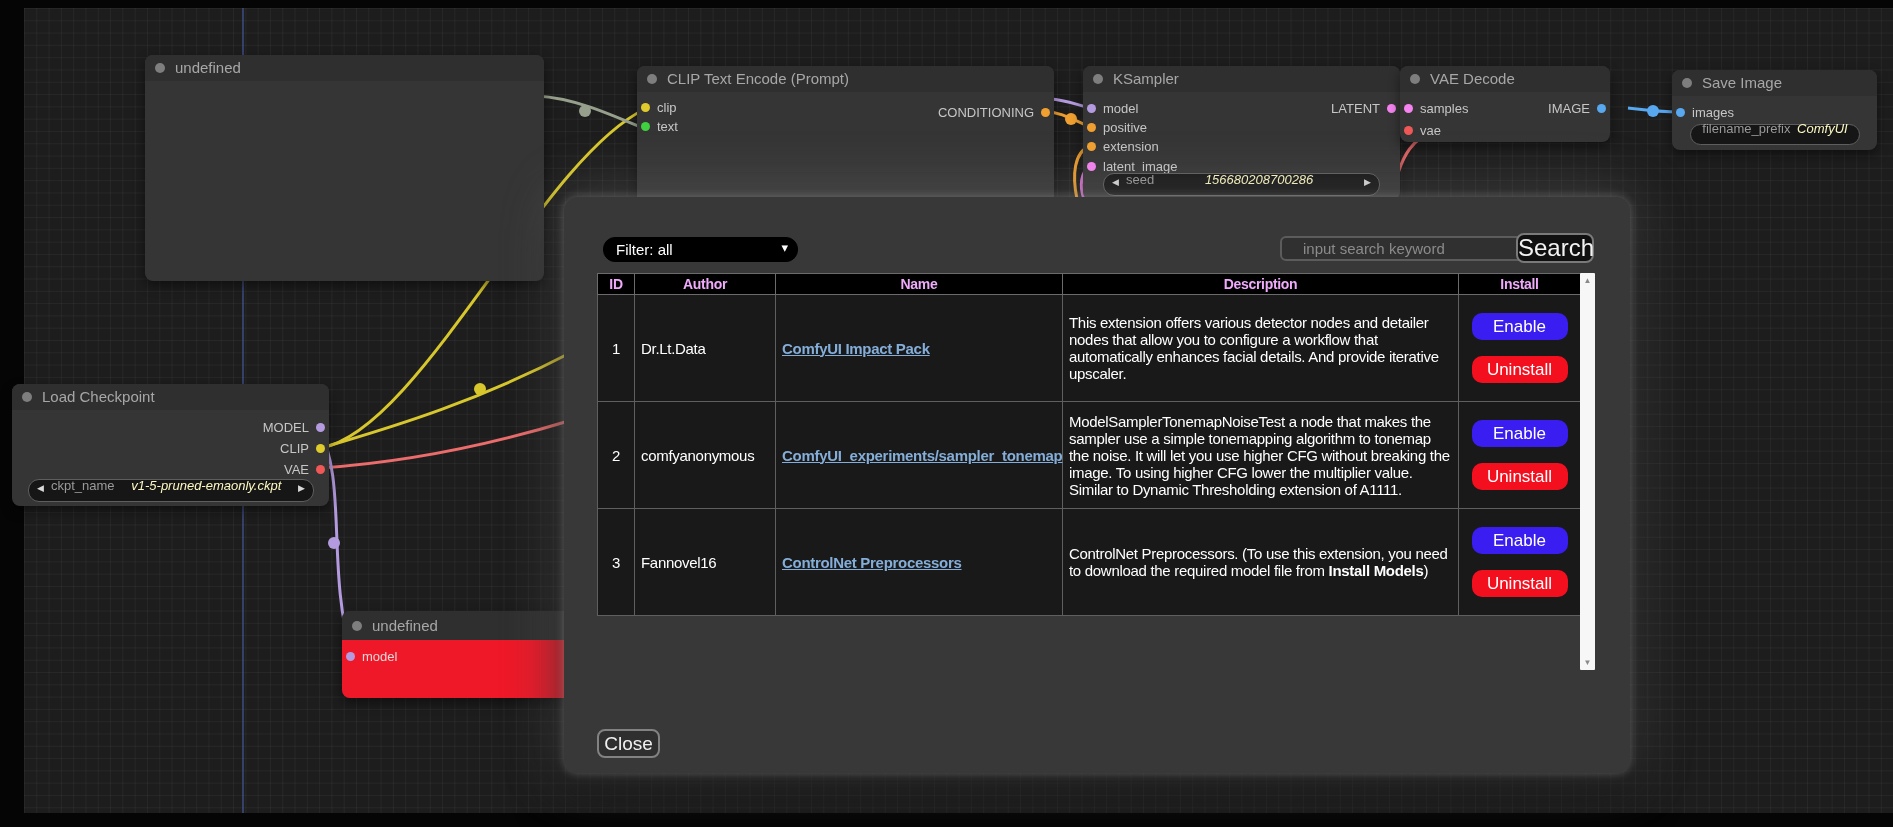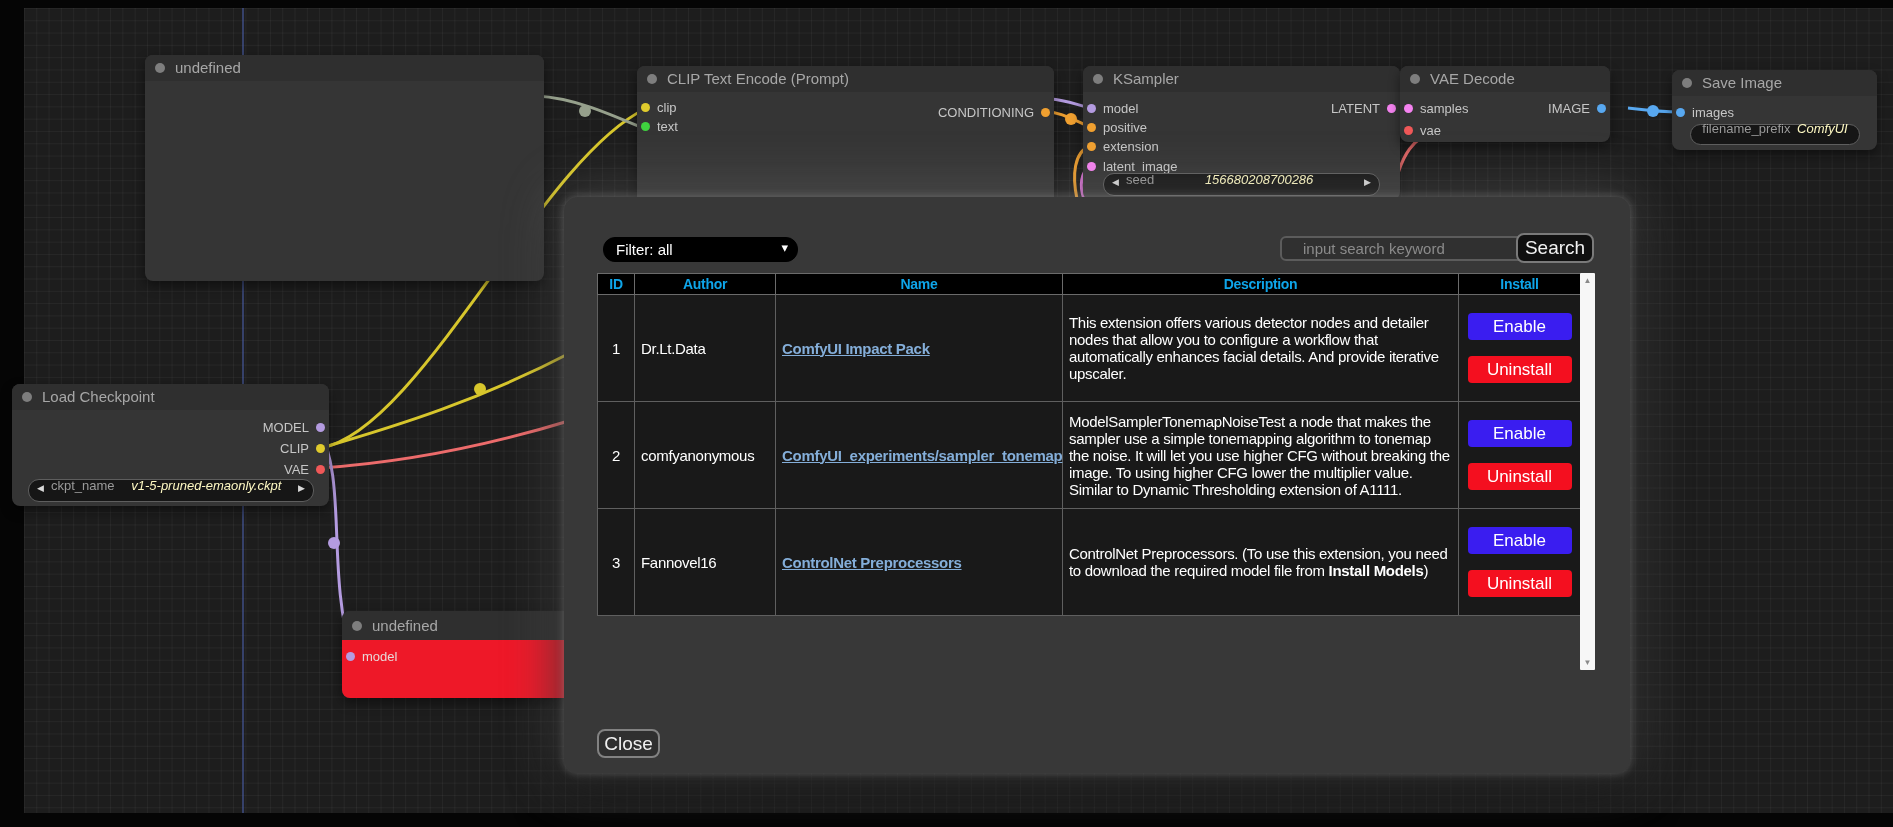--- a/index.html
+++ b/index.html
@@ -40,34 +40,34 @@
      box-shadow:0 0 55px 10px rgba(190,190,190,0.22),0 0 10px rgba(255,255,255,0.25),0 22px 50px rgba(0,0,0,0.75);}
   .select-wrap{position:absolute;left:39px;top:40px;width:195px;height:25px;}
   .filter-select{width:100%;height:100%;background:#000;color:#fff;border:1px solid #000;border-radius:12px;
      font-size:15px;padding:0 12px;font-family:"Liberation Sans",sans-serif;-webkit-appearance:none;appearance:none;}
   .select-chevron{position:absolute;right:10px;top:3px;color:#fff;font-size:13px;pointer-events:none;}
   #search-input{position:absolute;left:716px;top:39px;width:207px;height:21px;background:#303030;
      border:2px solid #5c5c5c;border-radius:6px;color:#ddd;font-size:15px;padding:0 21px;
      font-family:"Liberation Sans",sans-serif;}
   #search-input::placeholder{color:#8b8b8b;}
   #search-btn{position:absolute;left:952px;top:36px;width:78px;height:30px;background:#101010;
-     border:2px solid #7a7a7a;border-radius:8px;color:#f2f2f2;font-size:19px;line-height:24px;
+     border:2px solid #7a7a7a;border-radius:8px;color:#f2f2f2;font-size:24px;line-height:24px;
      font-family:"Liberation Sans",sans-serif;cursor:pointer;padding:0;}
   
   #table-wrap{position:absolute;left:33px;top:76px;width:998px;height:397px;}
   #ext-table{border-collapse:collapse;width:983px;table-layout:fixed;
      font-family:"Liberation Sans",sans-serif;letter-spacing:-0.3px;}
-  #ext-table th{background:#000;color:#0ea5e9;font-size:14px;font-weight:bold;height:20px;
+  #ext-table th{background:#000;color:#f0abfc;font-size:14px;font-weight:bold;height:20px;
      border:1px solid #6b6b6b;padding:0;}
   #ext-table td{background:#191919;color:#fff;font-size:15px;border:1px solid #5f5f5f;
      padding:2px 6px;vertical-align:middle;line-height:17px;}
   td.c-id{text-align:center;}
   td.c-name a{color:#84aed9;font-weight:bold;text-decoration:underline;text-align:right;}
   td.c-install{text-align:center;padding:3px 4px;}
-  .btn-enable,.btn-uninstall{display:block;width:104px;margin:16px auto;border:none;border-radius:4px;
+  .btn-enable,.btn-uninstall{display:block;width:96px;margin:16px auto;border:none;border-radius:10px;
      color:#fff;font-size:17px;height:27px;font-family:"Liberation Sans",sans-serif;cursor:pointer;}
   .btn-enable{background:#3a1df0;}
   .btn-uninstall{background:#f40f1f;}
   
   #scrollbar{position:absolute;right:0;top:0;width:15px;height:100%;background:#f7f7f7;border-radius:1px;}
   #scrollbar .sb-arrow{position:absolute;left:0;width:100%;text-align:center;color:#8a8a8a;font-size:8px;}
   #scrollbar .sb-up{top:3px;} #scrollbar .sb-down{bottom:3px;}
   #close-btn{position:absolute;left:33px;top:532px;width:63px;height:29px;background:#2f2f2f;
      border:2px solid #828282;border-radius:8px;color:#f0f0f0;font-size:19px;padding:0;
      font-family:"Liberation Sans",sans-serif;cursor:pointer;}

